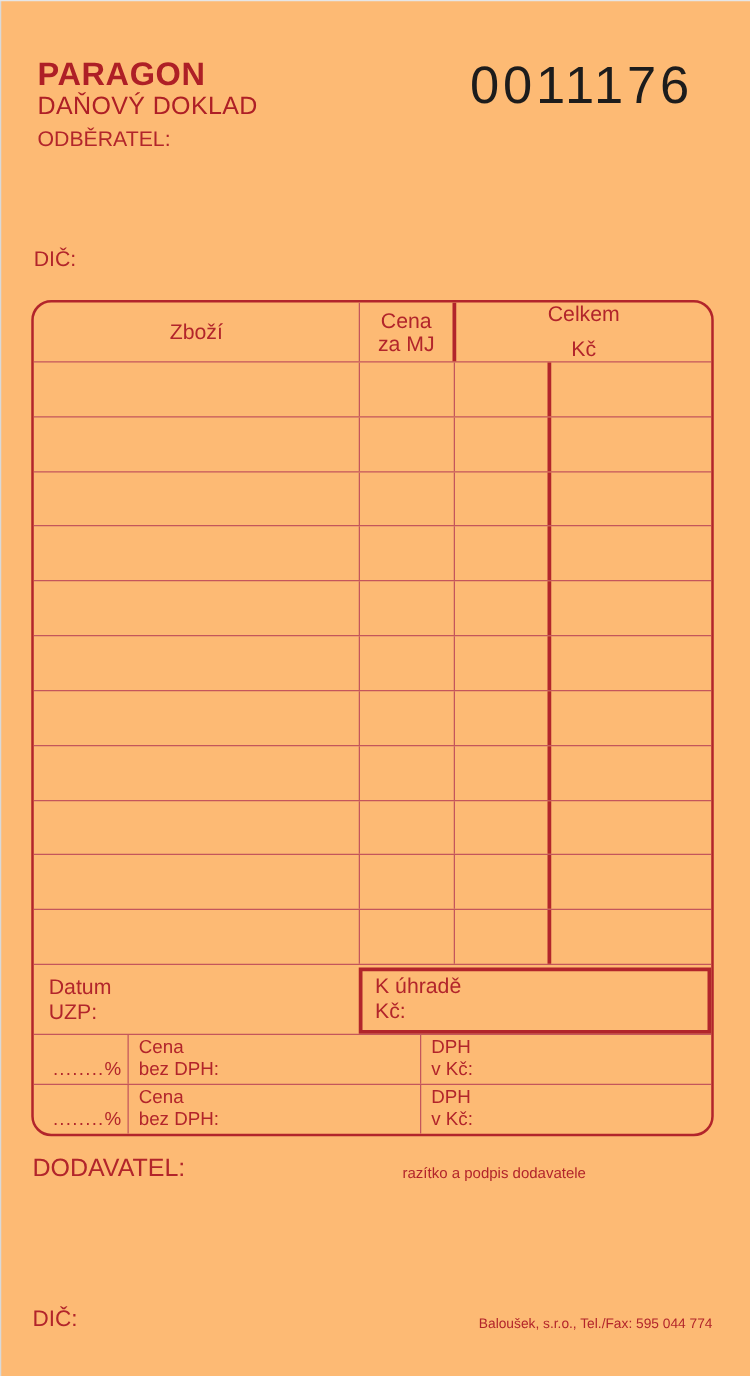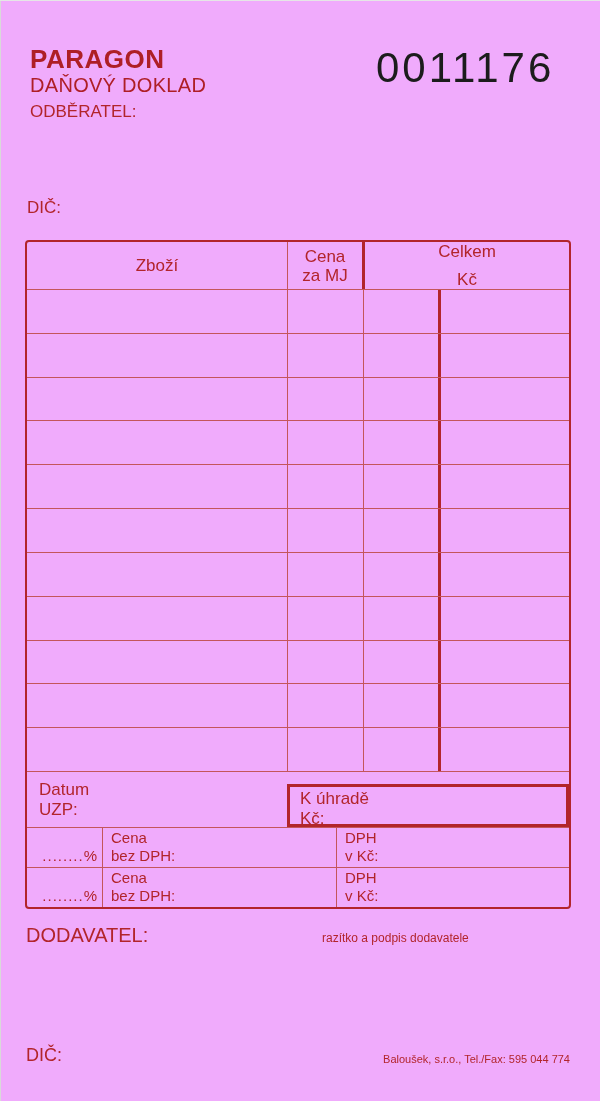--- a/index.html
+++ b/index.html
@@ -9,52 +9,52 @@
     --line-bold:#b2252b;
     --ink:#1c1c1c;
   }
   *{margin:0;padding:0;box-sizing:border-box;}
   html,body{background:#ffffff;}
   body{
     font-family:"Liberation Sans","DejaVu Sans",sans-serif;
     width:600px;height:1101px;position:relative;overflow:hidden;
     color:var(--red);
   }
-  .page{position:absolute;inset:0;background:#f0abfc;}
+  .page{position:absolute;inset:0;background:#fdba74;}
   .scan-edge-left{position:absolute;left:0;top:0;width:1px;height:100%;background:#d9d9d9;}
   .scan-edge-top{position:absolute;left:0;top:0;width:100%;height:1px;background:#e6e6e6;}
 
   
   .title{position:absolute;left:30px;top:44px;font-size:26px;font-weight:bold;letter-spacing:.5px;color:var(--red-dark);}
   .subtitle{position:absolute;left:30px;top:74px;font-size:20px;font-weight:normal;letter-spacing:.3px;color:var(--red-dark);}
   .customer{position:absolute;left:30px;top:102px;font-size:17px;color:var(--red);}
   .serial{position:absolute;left:376px;top:44px;font-size:42px;font-weight:400;letter-spacing:3px;color:var(--ink);}
   .dic-top{position:absolute;left:27px;top:198px;font-size:17px;color:var(--red);}
 
   
   .ptable{
     position:absolute;left:25px;top:240px;width:546px;height:669px;
-    border:2px solid var(--line-bold);border-radius:4px;overflow:hidden;
+    border:2px solid var(--line-bold);border-radius:16px;overflow:hidden;
   }
   .thead{position:absolute;left:0;top:0;right:0;height:48px;display:flex;border-bottom:1px solid var(--line);}
   .hcell{display:flex;flex-direction:column;justify-content:center;align-items:center;
          font-size:17px;line-height:19px;color:var(--red);}
   .hcell span:empty{display:none;}
   .tbody{position:absolute;left:0;top:48px;right:0;height:482px;display:flex;flex-direction:column;}
   .trow{flex:1;display:flex;border-bottom:1px solid var(--line);}
   .c0{width:261px;border-right:1px solid var(--line);}
   .c1{width:76px;border-right:1px solid var(--line);}
   .c2{width:77px;border-right:3px solid var(--line-bold);}
   .c3{flex:1;justify-content:space-between;}
 
   
   .summary{position:absolute;left:0;top:530px;right:0;height:55px;}
   .datum-label{position:absolute;left:12px;top:8px;font-size:17px;line-height:20px;color:var(--red);}
-  .total-box{position:absolute;left:260px;top:2px;right:0;height:43px;
-             border:3px solid var(--line-bold);margin-top:10px;}
+  .total-box{position:absolute;left:260px;top:2px;right:0;height:53px;
+             border:3px solid var(--line-bold);}
   .total-label{padding:2px 0 0 10px;font-size:17px;line-height:20px;color:var(--red);}
 
   
   .vat-row{position:absolute;left:0;right:0;height:40px;display:flex;border-top:1px solid var(--line);}
   .vat-row.r1{top:585px;}
   .vat-row.r2{top:625px;}
   .vat-pct{width:76px;border-right:1px solid var(--line);display:flex;align-items:flex-end;justify-content:flex-end;
            padding:0 4px 3px 0;font-size:15px;letter-spacing:1px;color:var(--red);}
   .vat-base{width:234px;border-right:1px solid var(--line);padding:1px 0 0 8px;font-size:15px;line-height:18px;color:var(--red);}
   .vat-dph{flex:1;padding:1px 0 0 8px;font-size:15px;line-height:18px;color:var(--red);}

